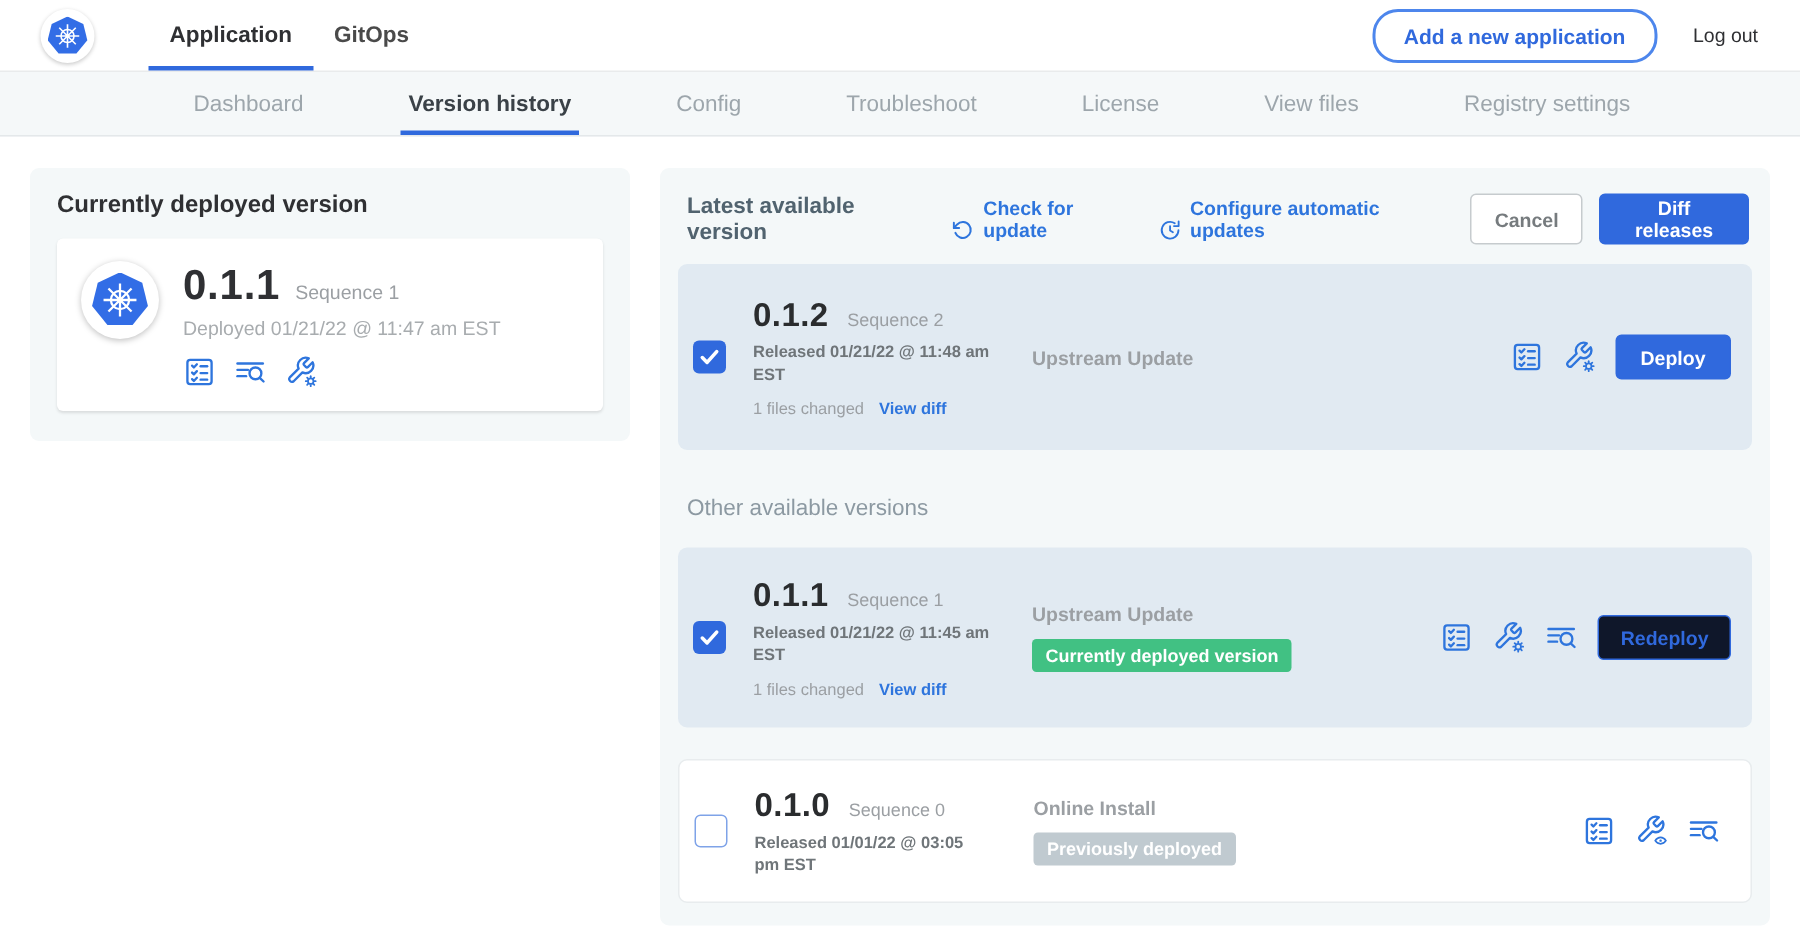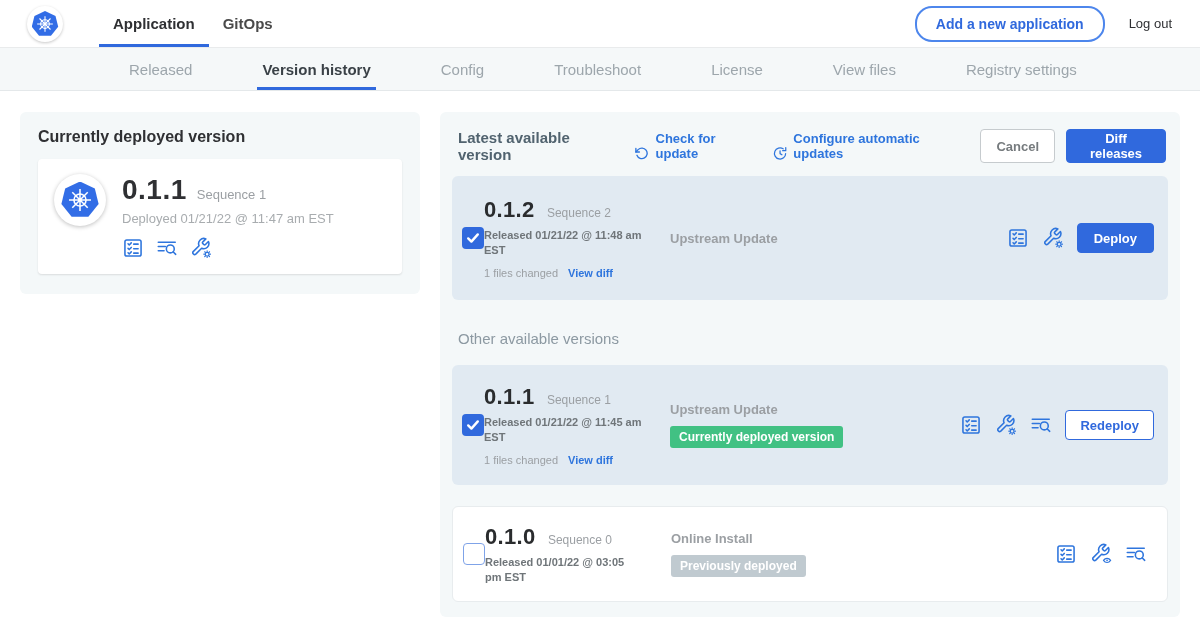--- a/index.html
+++ b/index.html
@@ -57,36 +57,36 @@
   .updates-head { display:flex; align-items:center; gap:18px; padding:4px 2px 0 6px; height:36px; }
   .updates-title { font-size:15px; font-weight:700; color:#51636f; }
   .blue-link { display:flex; align-items:flex-end; gap:6px; color:#2e75dd; font-size:13px; font-weight:700; cursor:pointer; }
   .blue-link svg { width:15px; height:15px; }
   .head-actions { margin-left:auto; display:flex; align-items:center; gap:11px; }
   .btn { border-radius:4px; font-size:13px; font-weight:700; cursor:pointer; display:inline-flex;
          align-items:center; justify-content:center; }
   .btn-ghost { height:34px; padding:0 15px; background:#fff; border:1px solid #c6cbce; color:#767b7e; }
   .btn-primary { height:34px; padding:0 16px; background:#3069dd; border:1px solid #3069dd; color:#fff; }
   .btn-primary.sm { height:30px; padding:0 16px; font-size:13px; }
-  .btn-outline { height:30px; padding:0 14px; background:#ffffff; border:1px solid #3069dd; color:#3069dd; border-radius:4px; }
+  .btn-outline { height:30px; padding:0 14px; background:#0f172a; border:1px solid #3069dd; color:#3069dd; border-radius:4px; }
 
   .version-card { display:flex; align-items:center; border-radius:6px; padding:0 14px 0 10px; }
   .card-blue { background:#e1eaf2; }
   .card-white { background:#fff; border:1px solid #e8ecee; }
   .vc-1 { margin-top:14px; height:124px; }
   .vc-2 { margin-top:18px; height:120px; }
   .vc-3 { margin-top:21px; height:96px; }
   .other-label { margin-top:30px; padding-left:6px; font-size:15px; color:#8c99a2; }
 
   .checkbox { width:22px; height:22px; border-radius:4px; flex:0 0 auto; cursor:pointer; }
   .checkbox.checked { background:#3069dd; display:flex; align-items:center; justify-content:center; }
   .checkbox.unchecked { background:#fff; border:1.5px solid #7fa3e8; }
   .checkbox svg { width:14px; height:14px; }
 
-  .v-info { width:158px; }
+  .v-info { margin-left:18px; width:158px; }
   .v-num { font-size:22px; font-weight:700; color:#2a2c2e; letter-spacing:.3px; }
   .v-seq { font-size:12px; color:#9b9fa3; margin-left:8px; }
   .v-released { margin-top:5px; font-size:11px; font-weight:700; color:#6f7579; line-height:1.35; }
   .v-files { margin-top:9px; font-size:11px; color:#9b9fa3; display:flex; gap:10px; align-items:center; }
   .view-diff { color:#2e75dd; font-weight:700; cursor:pointer; }
 
   .v-mid { margin-left:28px; width:228px; }
   .v-source { font-size:13px; font-weight:700; color:#9b9fa3; }
   .badge { display:inline-block; margin-top:9px; padding:4px 9px; border-radius:3px;
            font-size:12px; font-weight:700; color:#fff; }
@@ -123,21 +123,21 @@
       <div class="top-tab active">Application</div>
       <div class="top-tab">GitOps</div>
     </div>
     <div class="header-right">
       <button class="pill-btn">Add a new application</button>
       <span class="logout">Log out</span>
     </div>
   </div>
 
   <div class="subnav">
-    <div class="subnav-item">Released</div>
+    <div class="subnav-item">Dashboard</div>
     <div class="subnav-item active">Version history</div>
     <div class="subnav-item">Config</div>
     <div class="subnav-item">Troubleshoot</div>
     <div class="subnav-item">License</div>
     <div class="subnav-item">View files</div>
     <div class="subnav-item">Registry settings</div>
   </div>
 
   <div class="deployed-panel">
     <div class="deployed-title">Currently deployed version</div>

